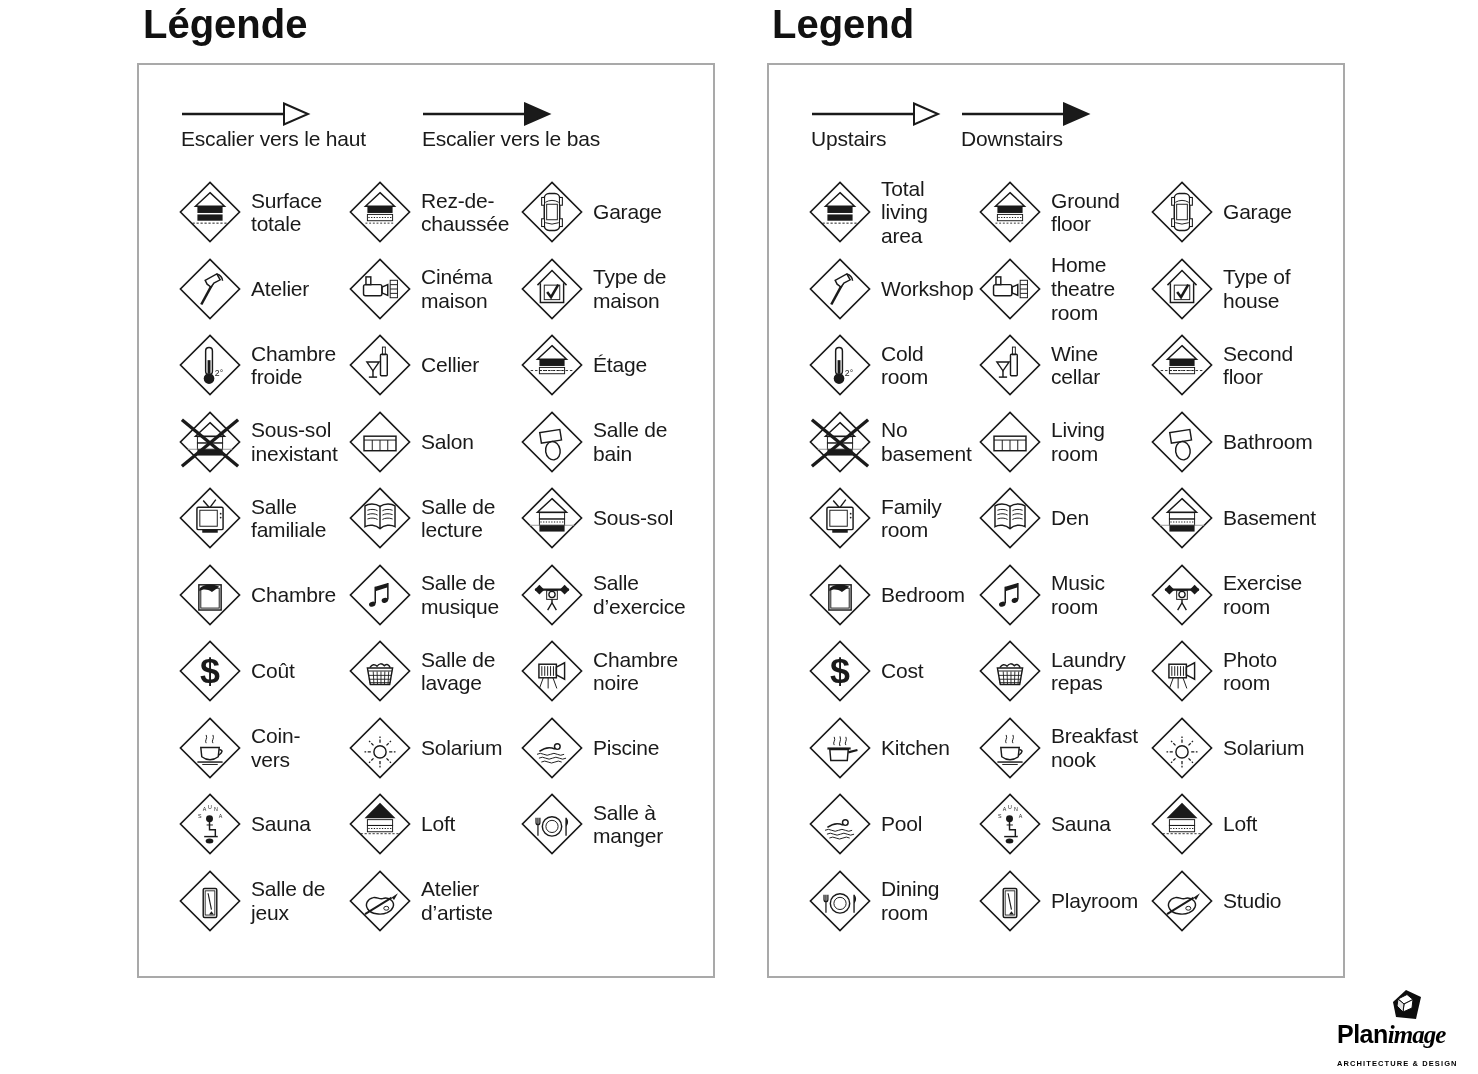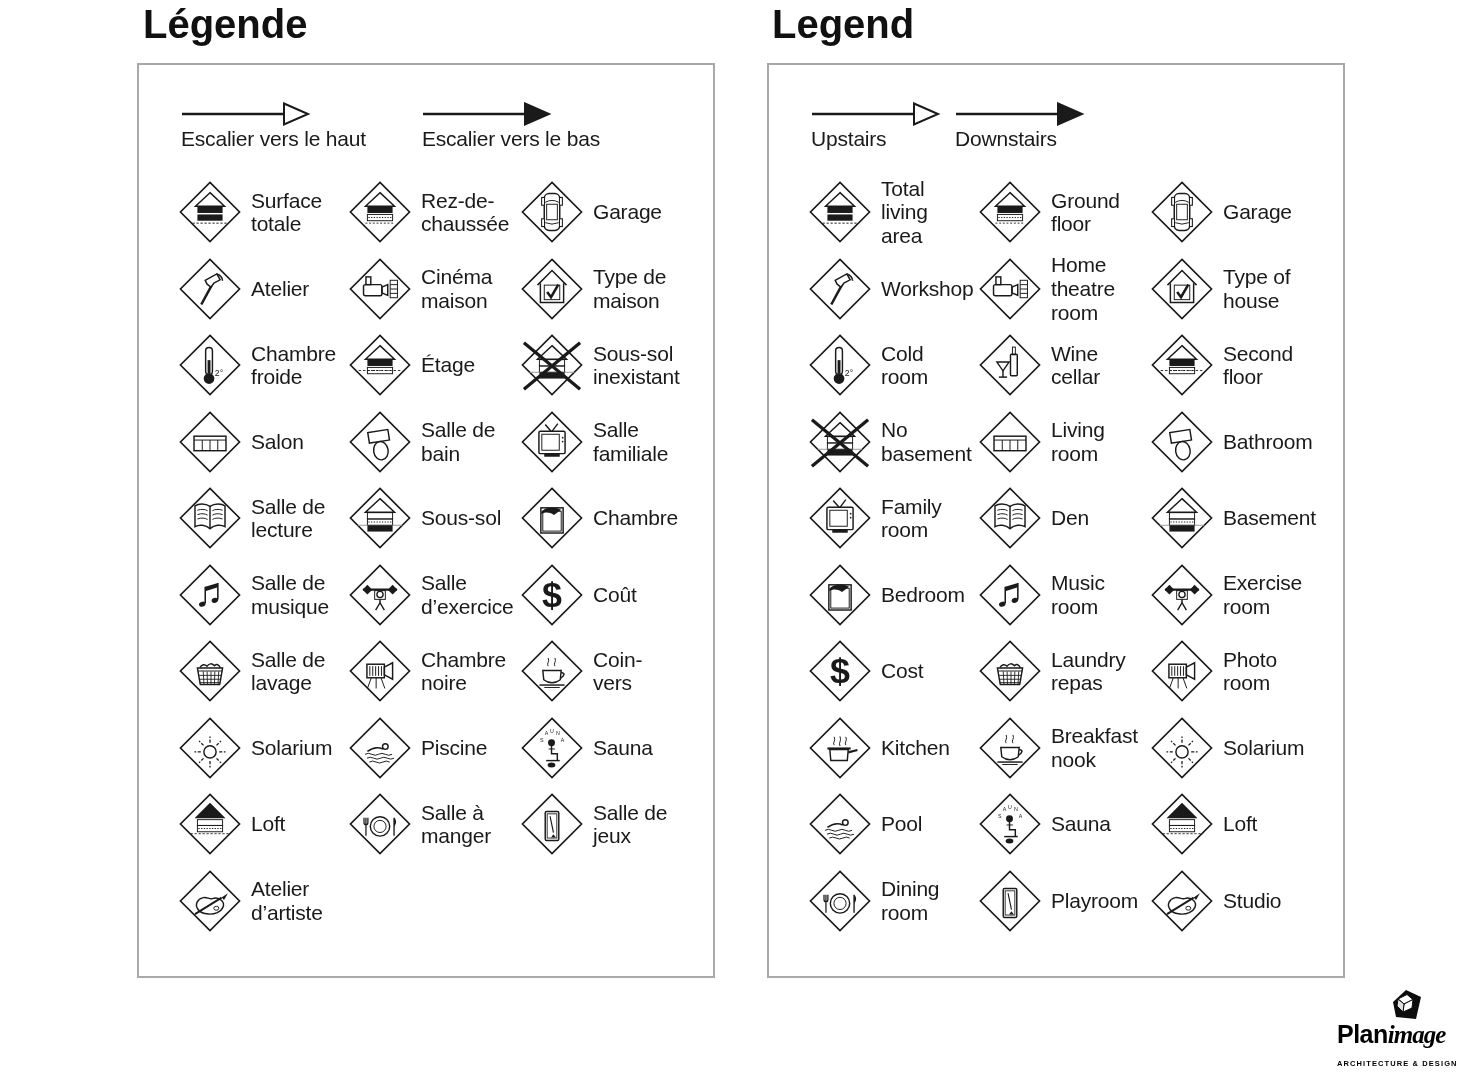--- a/index.html
+++ b/index.html
@@ -14,21 +14,21 @@
   #title-fr{left:143px;}
   #title-en{left:772px;}
   .panel{
     position:absolute;top:63px;width:578px;height:915px;background:#fff;
     border:2px solid #a9a9a9;box-sizing:border-box;
   }
   #panel-fr{left:137px;}
   #panel-en{left:767px;}
   .arrows-row{display:flex;margin:36px 0 0 42px;}
   #panel-fr .arrows-row{gap:56px;}
-  #panel-en .arrows-row{gap:14px;}
+  #panel-en .arrows-row{gap:20px;}
   .arrow-group{display:flex;flex-direction:column;align-items:flex-start;}
   .arrow-label{font-size:21px;white-space:nowrap;letter-spacing:-0.2px;}
   .grid{
     display:grid;grid-template-columns:170px 172px 200px;grid-auto-rows:76.5px;
     margin:23px 0 0 40px;
   }
   .legend-item{display:flex;align-items:center;gap:10px;}
   .diamond{width:62px;height:62px;flex:0 0 62px;display:flex;align-items:center;justify-content:center;}
   .diamond svg{overflow:visible;}
   .item-label{font-size:21px;line-height:1.12;letter-spacing:-0.2px;white-space:pre-line;}
@@ -157,20 +157,33 @@
             <text x="37" y="43" font-size="9" fill="#1a1a1a" font-family="'Liberation Sans',sans-serif">2°</text>
           </svg>
         </span>
         <span class="item-label">Chambre
 froide</span>
       </div>
       <div class="legend-item">
         <span class="diamond">
           <svg viewBox="0 0 64 64" width="62" height="62">
             <polygon points="32,1.5 62.5,32 32,62.5 1.5,32" fill="#fff" stroke="#1a1a1a" stroke-width="1.7"></polygon>
+            <rect x="32.5" y="21" width="7" height="22" rx="1" stroke="#1a1a1a" stroke-width="1.5" fill="none"></rect>
+            <rect x="34.5" y="13.5" width="3" height="8" stroke="#1a1a1a" stroke-width="1" fill="none"></rect>
+            <polygon points="18.5,29 31,29 24.75,38" stroke="#1a1a1a" stroke-width="1.5" fill="none"></polygon>
+            <line x1="24.75" y1="38" x2="24.75" y2="44.5" stroke="#1a1a1a" stroke-width="1.5" fill="none"></line>
+            <line x1="20.5" y1="44.5" x2="29" y2="44.5" stroke="#1a1a1a" stroke-width="1.5" fill="none"></line>
+          </svg>
+        </span>
+        <span class="item-label">Cellier</span>
+      </div>
+      <div class="legend-item">
+        <span class="diamond">
+          <svg viewBox="0 0 64 64" width="62" height="62">
+            <polygon points="32,1.5 62.5,32 32,62.5 1.5,32" fill="#fff" stroke="#1a1a1a" stroke-width="1.7"></polygon>
             <polygon points="32,12 47,26 17,26" stroke="#1a1a1a" stroke-width="1.5" fill="none"></polygon>
             <rect x="19" y="26.5" width="26" height="6.5" fill="#1a1a1a"></rect>
             <rect x="19" y="34.5" width="26" height="6.5" stroke="#1a1a1a" stroke-width="1" fill="none"></rect>
             <line x1="20" y1="37.7" x2="44" y2="37.7" stroke="#1a1a1a" stroke-width="1.1" stroke-dasharray="1.3,1.5"></line>
             <line x1="10" y1="37.7" x2="54" y2="37.7" stroke="#1a1a1a" stroke-width="0.9" stroke-dasharray="2.5,2"></line>
           </svg>
         </span>
         <span class="item-label">Étage</span>
       </div>
       <div class="legend-item">

